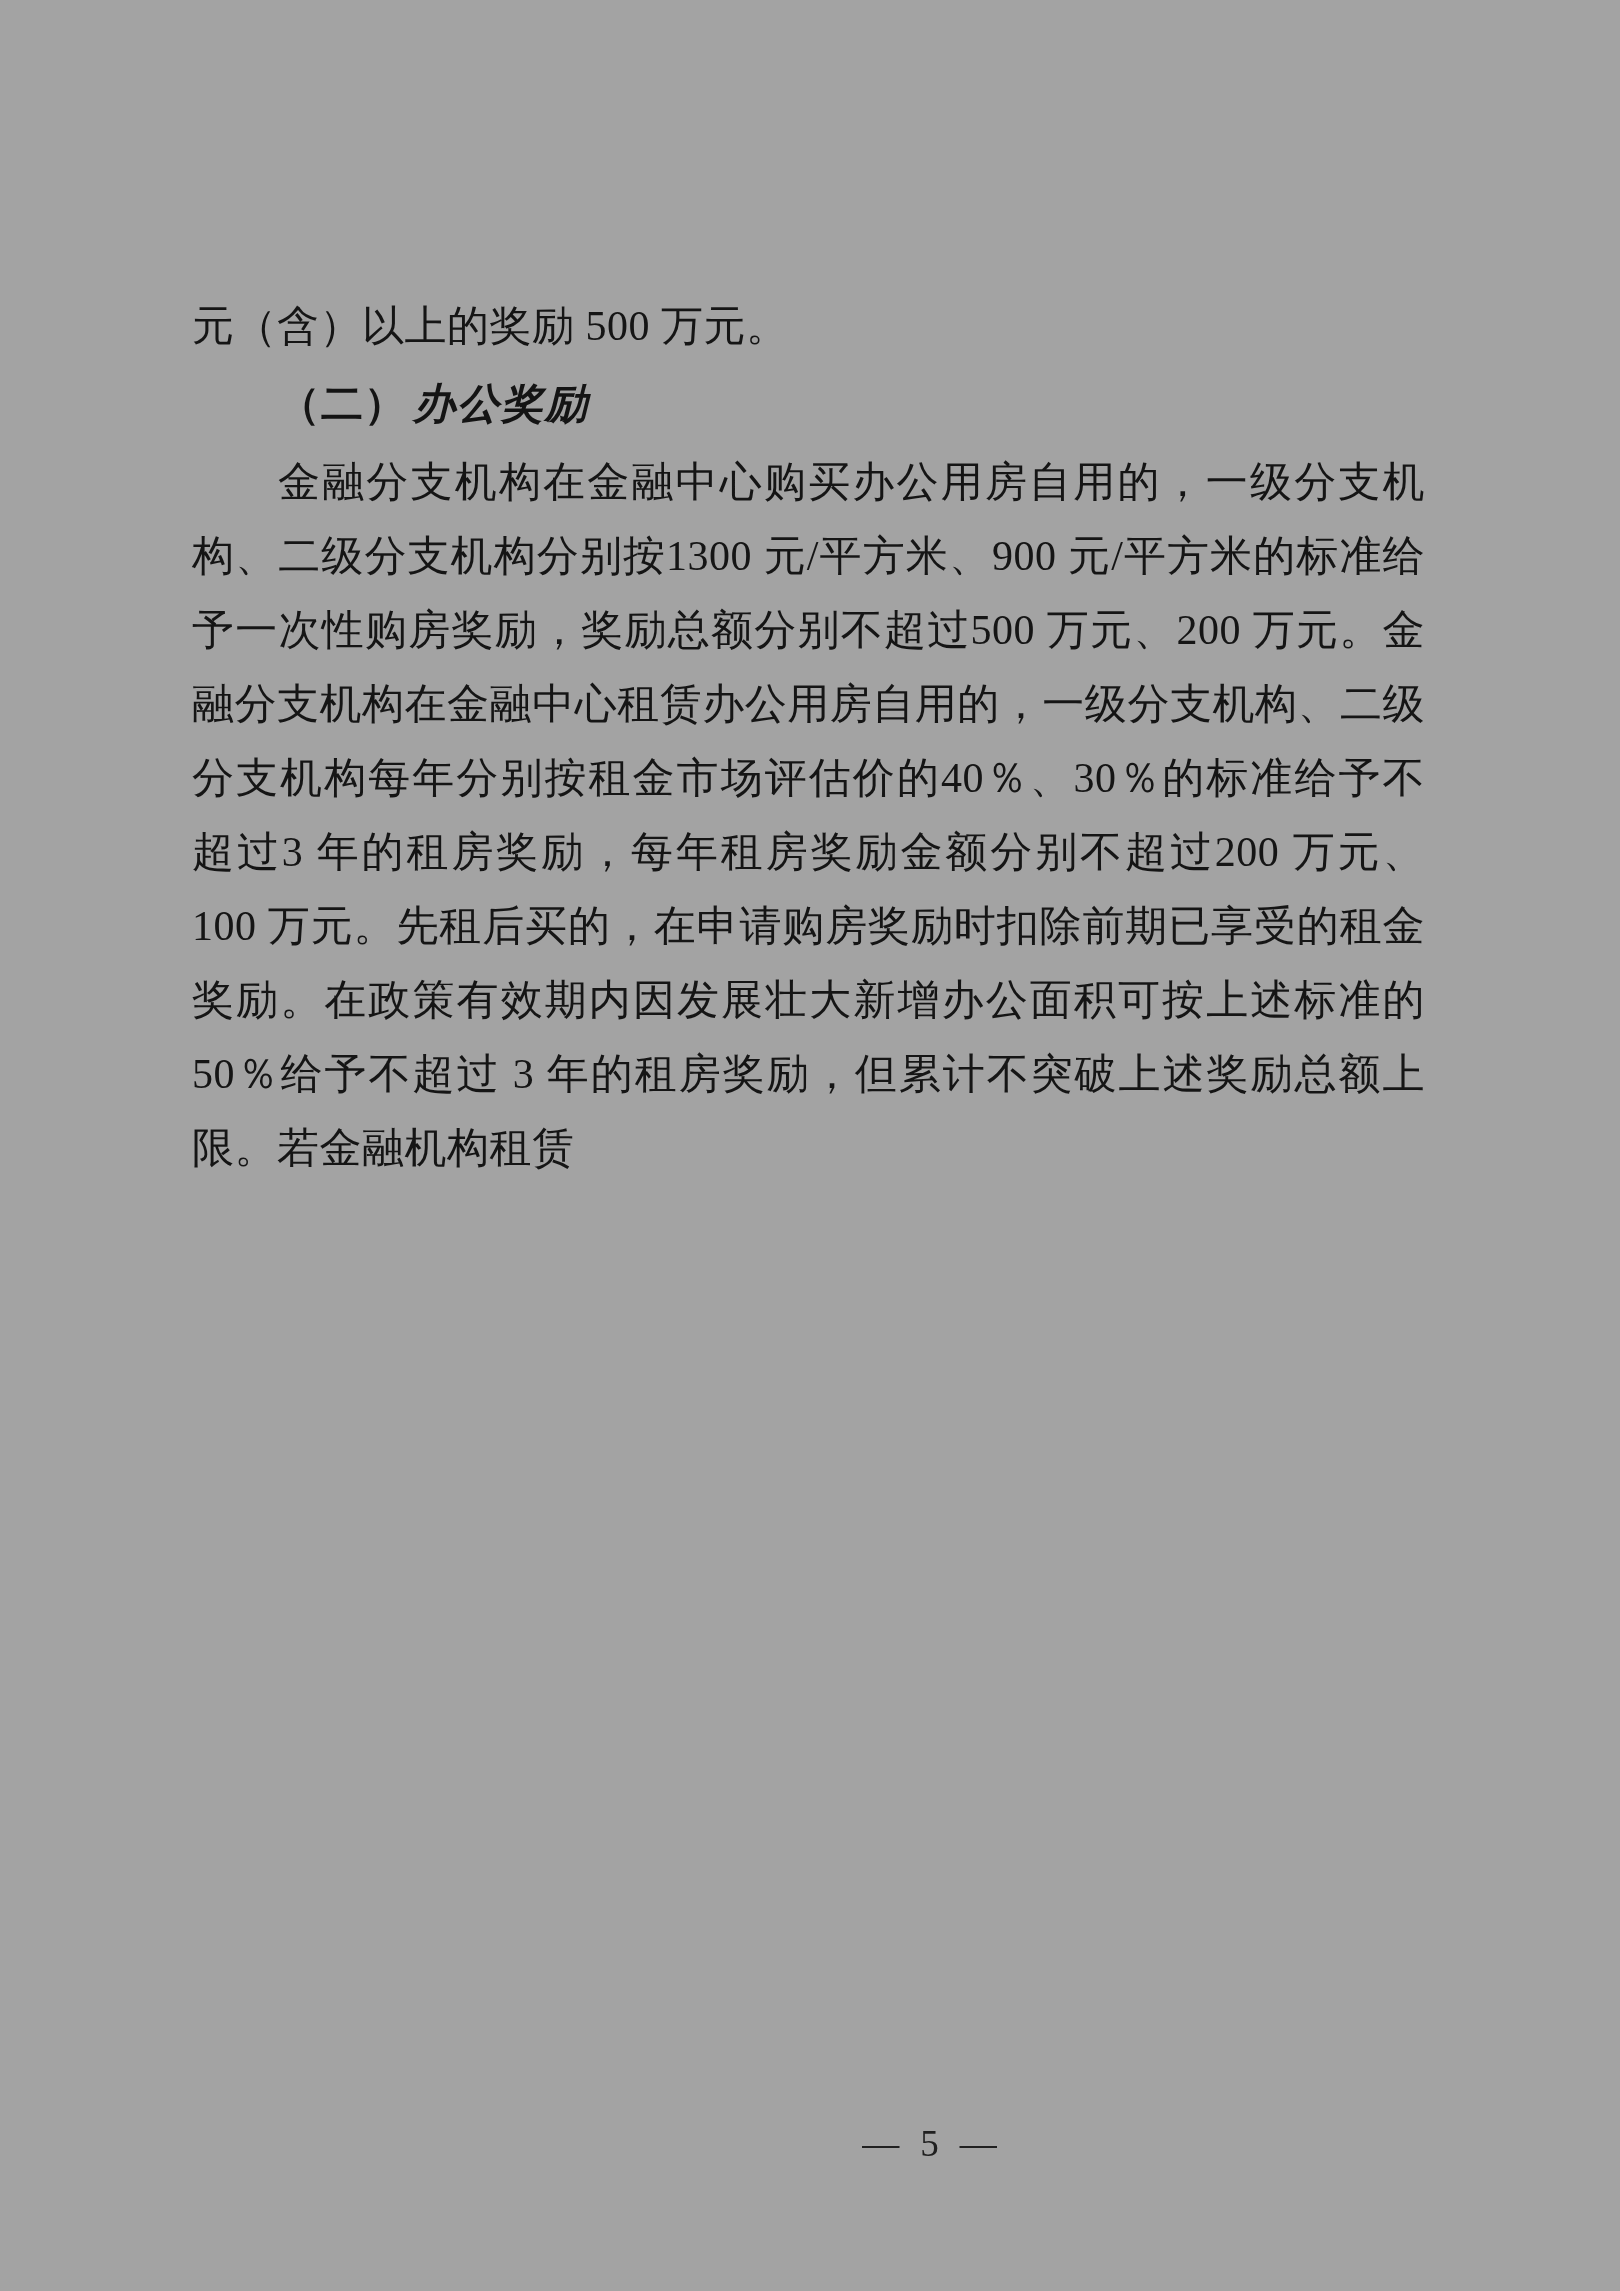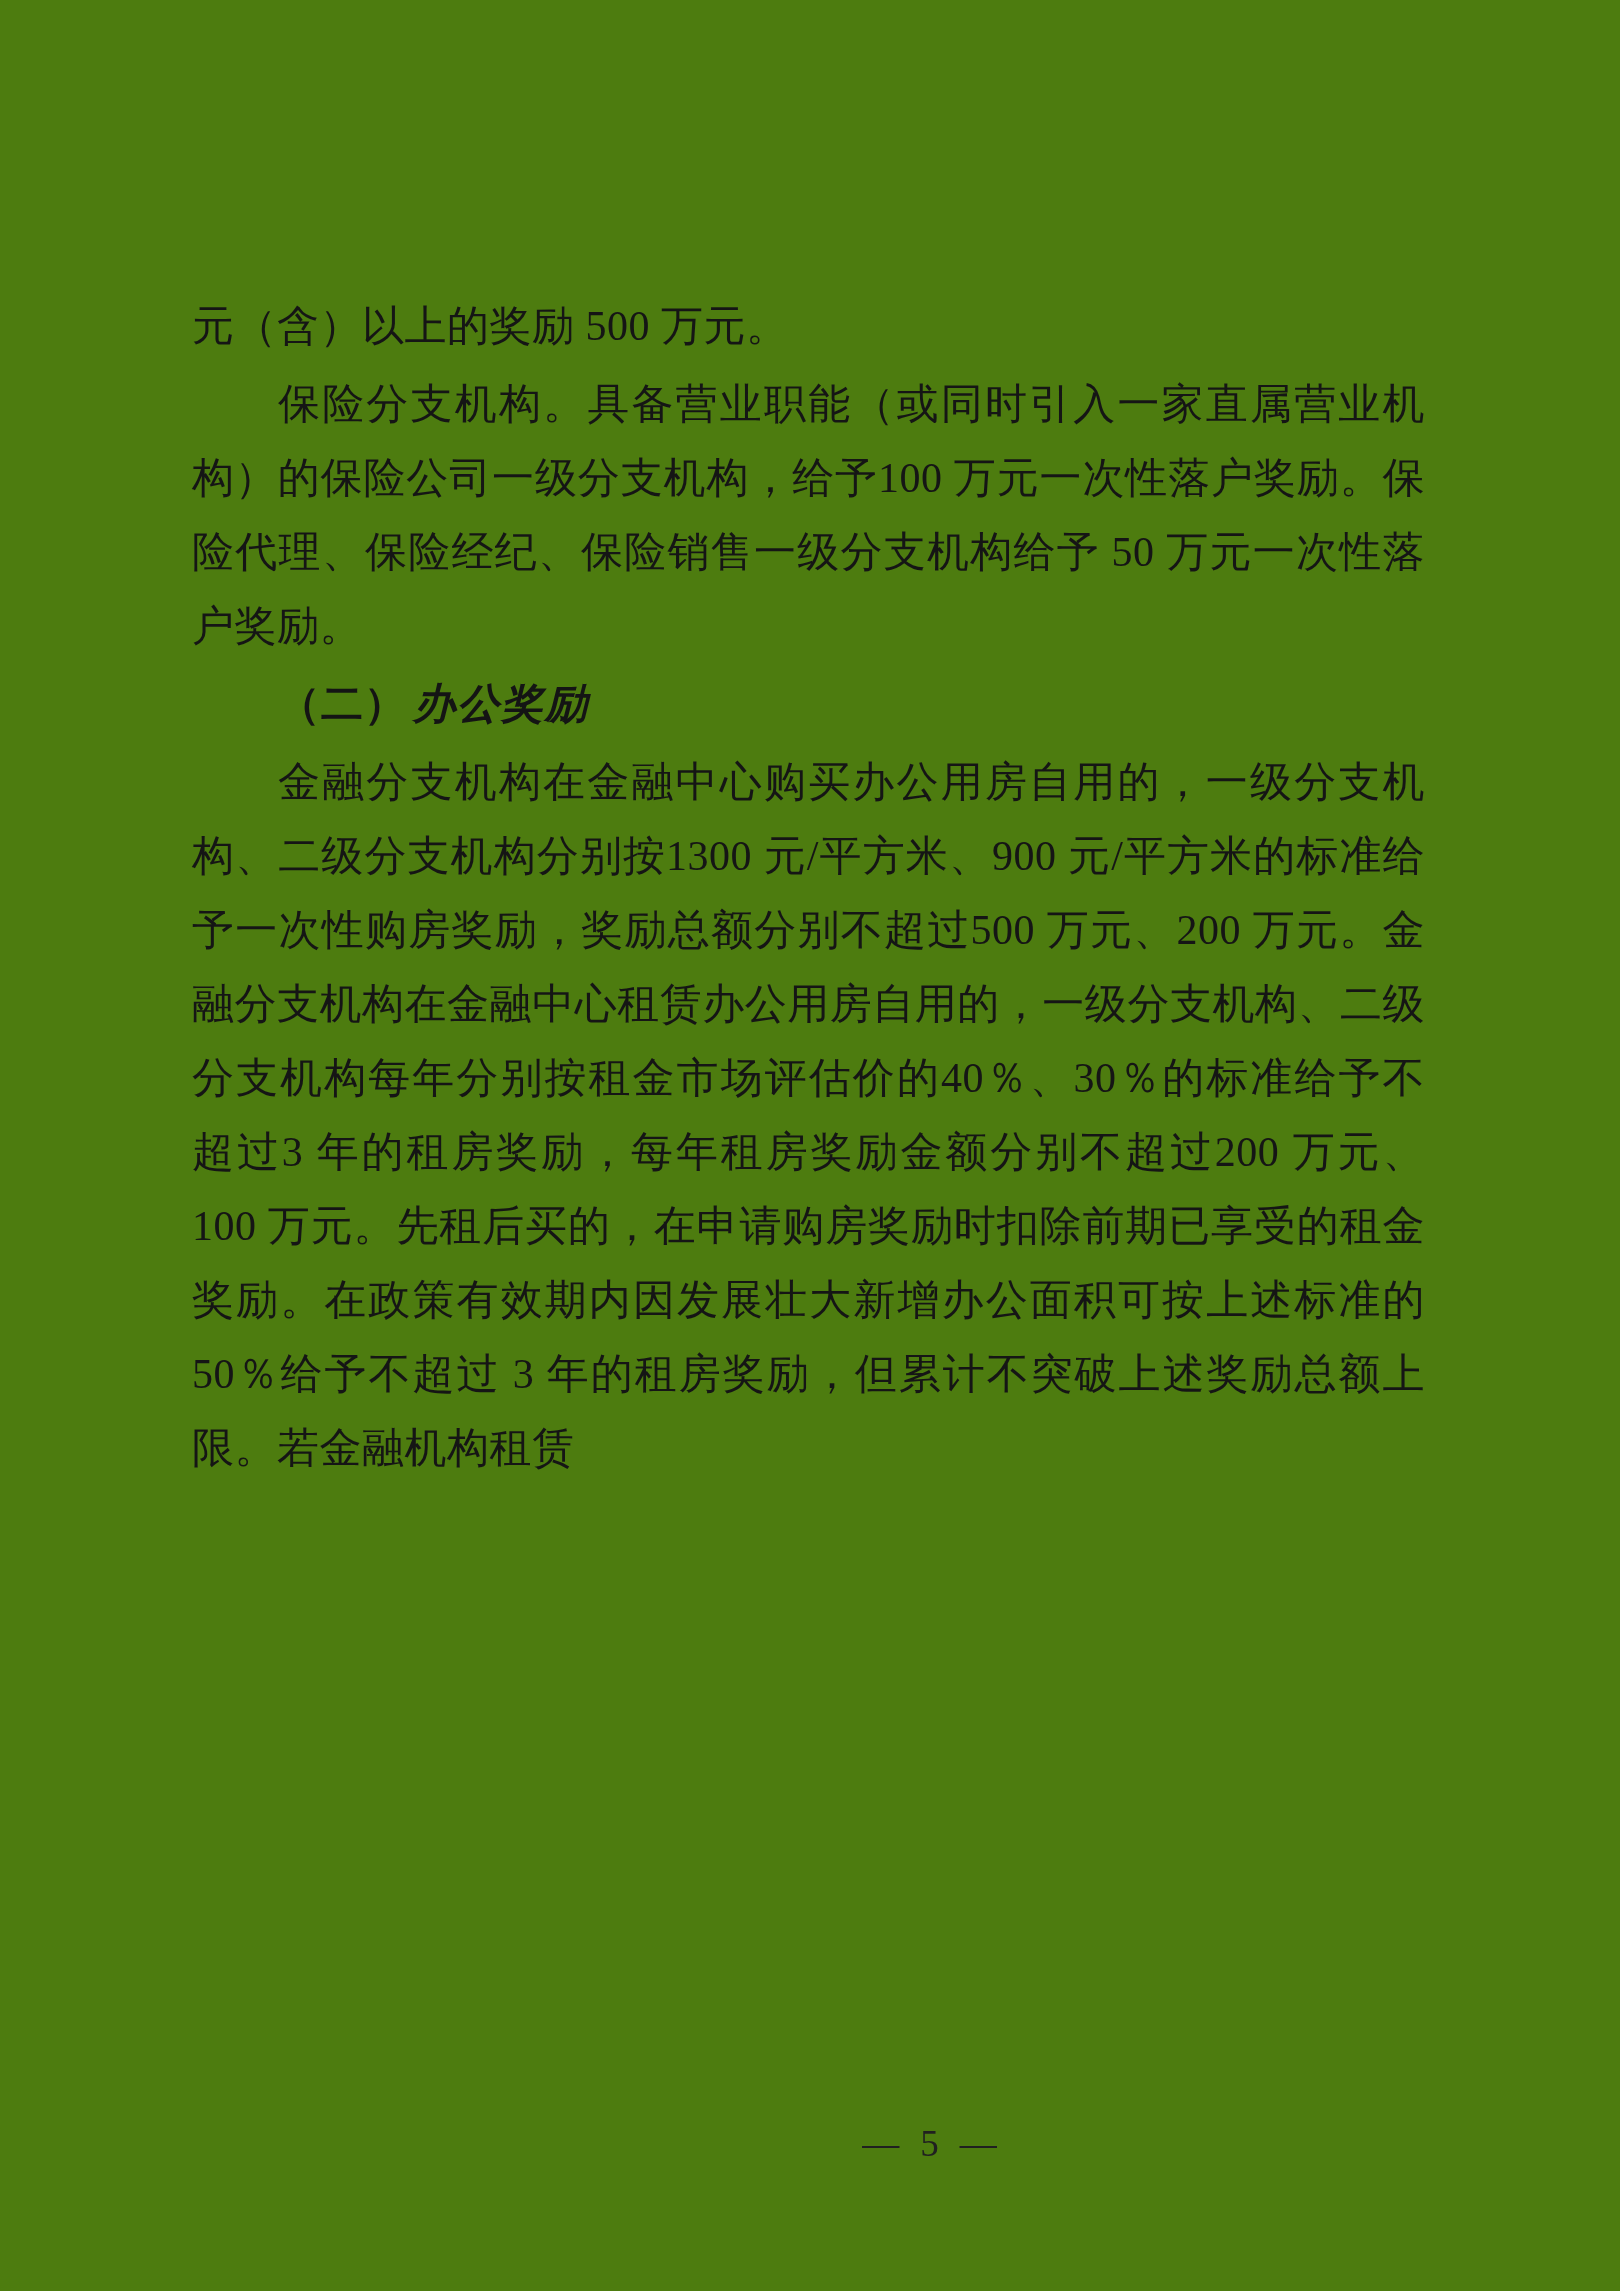--- a/index.html
+++ b/index.html
@@ -14,21 +14,21 @@
     color: #1a1a1a;
     position: relative;
     overflow: hidden;
   }
   .page {
     position: absolute;
     top: 0;
     left: 0;
     width: 1620px;
     height: 2292px;
-    background: #4d7c0f;
+    background: #a3a3a3;
   }
   .content {
     position: absolute;
     left: 192px;
     top: 289px;
     width: 1233px;
   }
   p.para {
     margin: 0 0 3.9px 0;
     font-size: 42px;
@@ -71,21 +71,20 @@
   }
 </style>
 </head>
 <body>
 
 <div class="page">
   <div class="content">
 
     <p class="para">元（含）以上的奖励 500 万元。</p>
 
-    <p class="para indent">保险分支机构。具备营业职能（或同时引入一家直属营业机构）的保险公司一级分支机构，给予100 万元一次性落户奖励。保险代理、保险经纪、保险销售一级分支机构给予 50 万元一次性落户奖励。</p>
 
 
 
     <p class="heading">
       <span class="hd-num">（二）</span><span class="hd-text">办公奖励</span>
     </p>
 
     <p class="para indent">金融分支机构在金融中心购买办公用房自用的，一级分支机构、二级分支机构分别按1300 元/平方米、900 元/平方米的标准给予一次性购房奖励，奖励总额分别不超过500 万元、200 万元。金融分支机构在金融中心租赁办公用房自用的，一级分支机构、二级分支机构每年分别按租金市场评估价的40％、30％的标准给予不超过3 年的租房奖励，每年租房奖励金额分别不超过200 万元、100 万元。先租后买的，在申请购房奖励时扣除前期已享受的租金奖励。在政策有效期内因发展壮大新增办公面积可按上述标准的 50％给予不超过 3 年的租房奖励，但累计不突破上述奖励总额上限。若金融机构租赁</p>
 
   </div>

